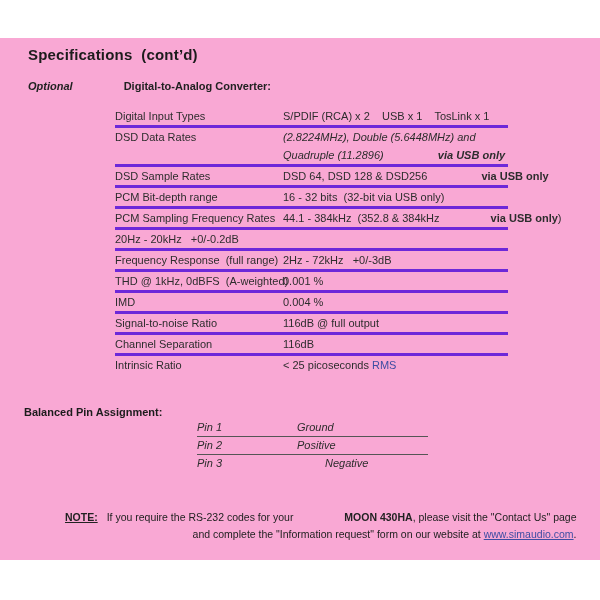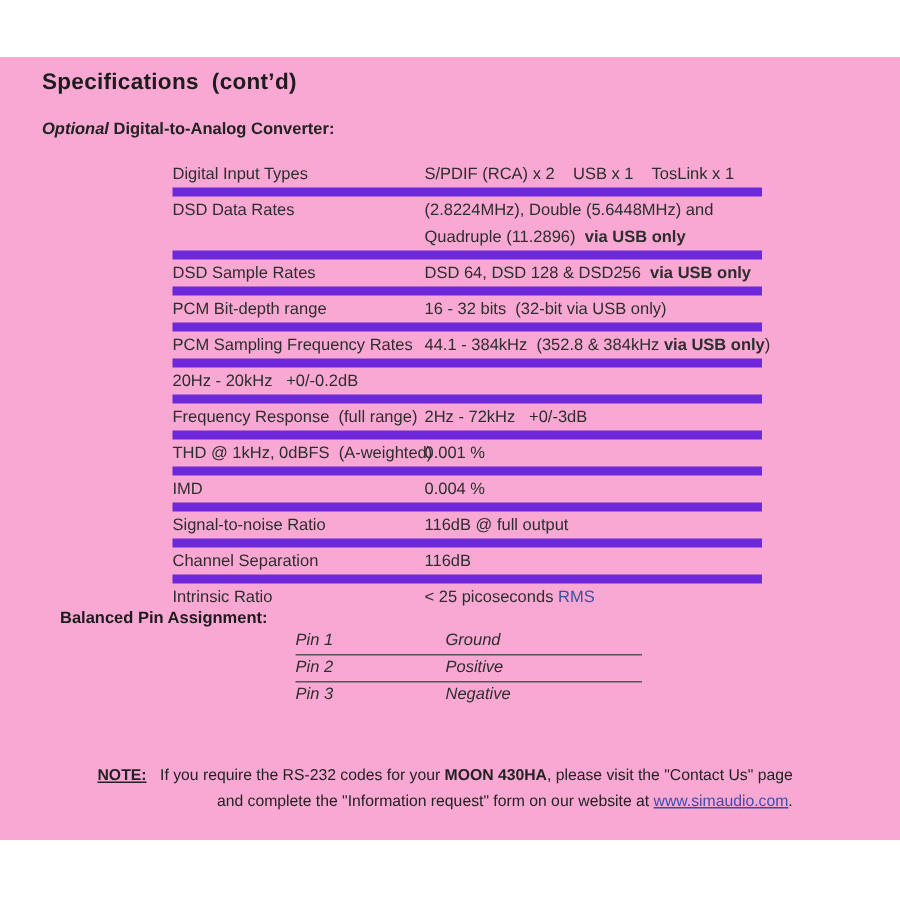--- a/index.html
+++ b/index.html
@@ -23,58 +23,58 @@
     letter-spacing:0.2px;
     white-space:pre;
   }
   .subtitle {
     position:absolute; left:28px; top:42px;
     margin:0;
     font-size:11px; color:#222;
     white-space:pre;
   }
   .bold-italic { font-weight:bold; font-style:italic; }
-  .bold { font-weight:bold; }
+  .bold { font-weight:bold;padding-left:48px; }
 
   .spec-table {
     position:absolute; left:115px; top:69px;
     width:393px;
     font-size:11px;
   }
   .srow {
     display:flex;
-    border-bottom:6px solid #6d28d9;
+    border-bottom:3px solid #6d28d9;
     line-height:18px;
   }
   .srow:last-child { border-bottom:none; }
   .slabel {
     width:168px; flex-shrink:0;
     white-space:pre;
   }
   .svalue { flex:1; }
-  .vline { display:block; white-space:pre; }
+  .vline { display:block; white-space:pre;font-style:italic; }
   .vseg { white-space:pre; }
 
   .pin-heading {
-    position:absolute; left:40px; top:368px;
+    position:absolute; left:24px; top:368px;
     margin:0;
     font-size:11px; font-weight:bold; color:#1c1c1c;
   }
   .pin-table {
     position:absolute; left:197px; top:381px;
     width:231px;
     font-size:11px;
   }
   .prow {
     display:flex;
     border-bottom:1px solid #555555;
     line-height:17px;
     font-style:italic;
   }
-  .prow:last-child { border-bottom:none; }
+  .prow:last-child { border-bottom:none;gap:28px; }
   .plabel { width:100px; flex-shrink:0; white-space:pre; }
   .pvalue { flex:1; white-space:pre; }
 
   .note {
     position:absolute; left:65px; top:459px;
     display:flex;
     font-size:10.5px;
     color:#222;
     margin-top:12px;
   }

